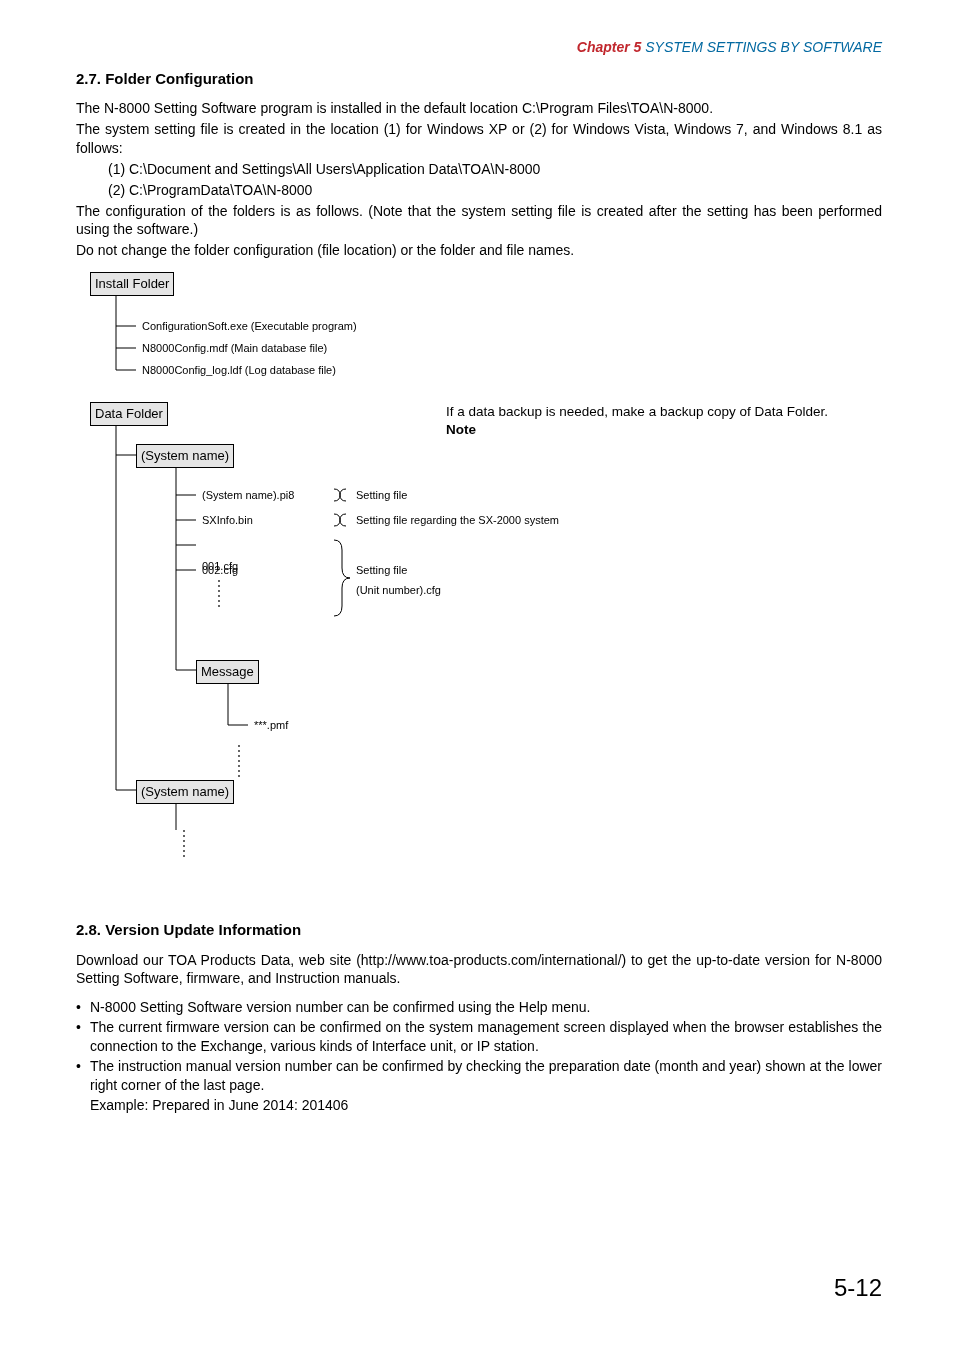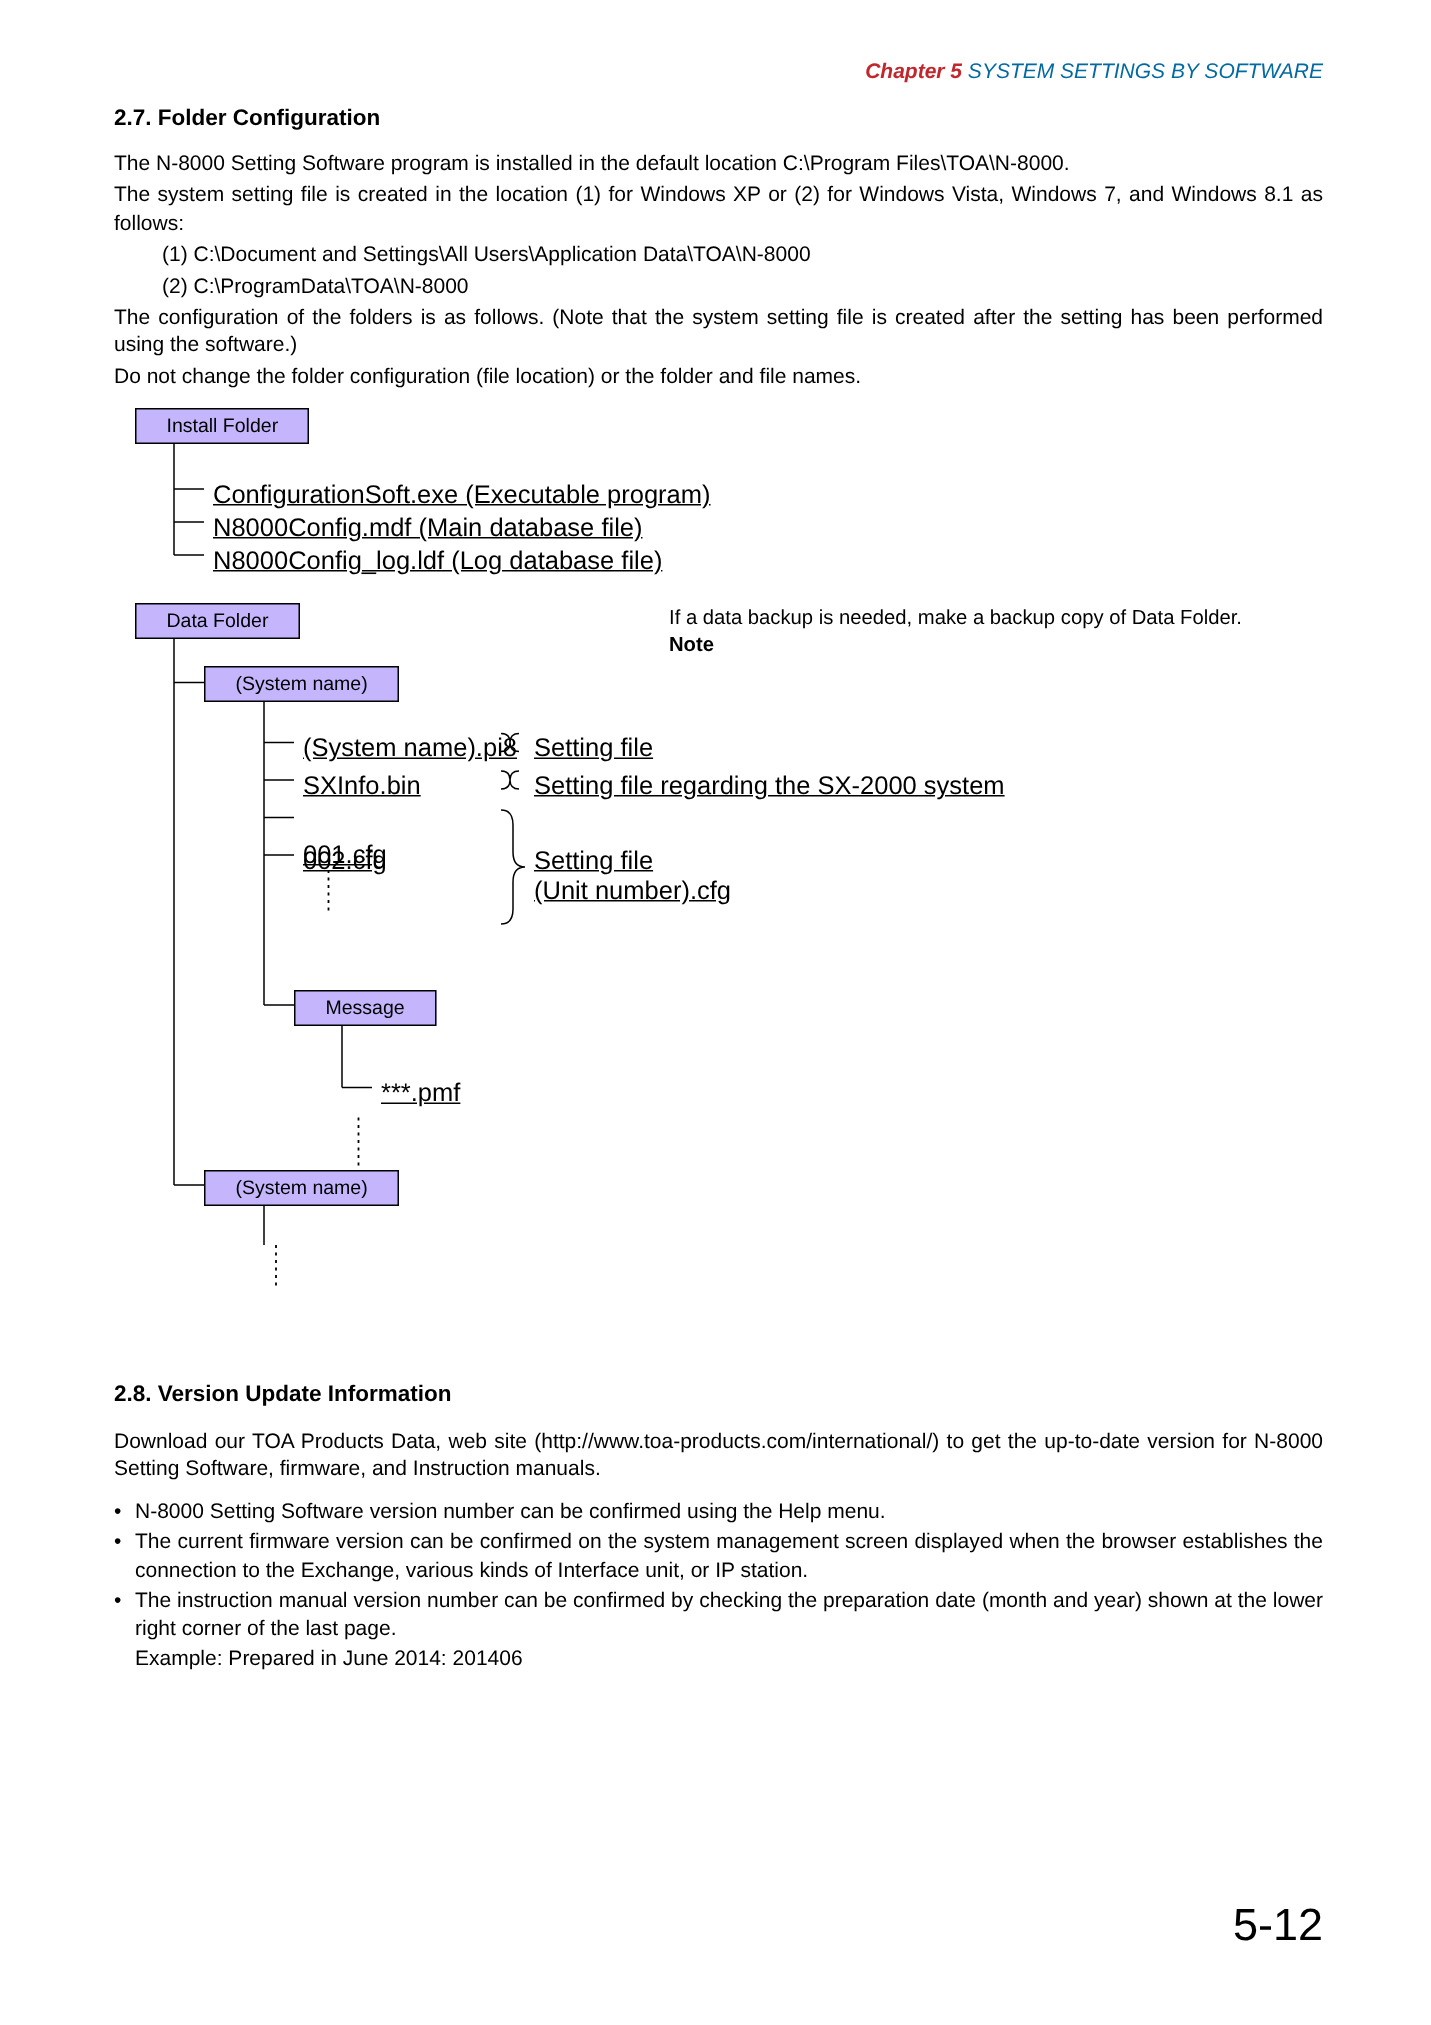--- a/index.html
+++ b/index.html
@@ -31,53 +31,52 @@
   .indent-l { padding-left: 32px; }
   .tree-area {
     position: relative;
     margin-top: 10px;
     margin-bottom: 40px;
     height: 610px;
   }
   .tree-area .box {
     position: absolute;
     border: 1px solid #000;
-    padding: 2px 20px;
+    padding: 2px 4px;
     font-size: 13px;
-    background: #c4b5fd;
+    background: #e5e5e5;
     white-space: nowrap;
   }
   .tree-area svg.lines {
     position: absolute;
     left: 0; top: 0;
     width: 806px;
     height: 610px;
   }
   .tree-area .txt {
     position: absolute;
-    font-size: 17px;
+    font-size: 11px;
     white-space: nowrap;
-    text-decoration: underline;
   }
   .tree-area .note-block {
     position: absolute;
     font-size: 13.5px;
     line-height: 1.35;
   }
   .sec2 { margin-top: 8px; }
   .bullets { margin-top: 10px; }
   .bullets .row { display: flex; margin-bottom: 1px; text-align: justify; }
   .bullets .dot { width: 14px; flex: 0 0 14px; }
   .bullets .btxt { flex: 1; }
   .bullets .cont { padding-left: 14px; }
   .page-num {
     position: absolute;
     right: 72px;
     bottom: 46px;
-    font-size: 30px;
+    font-size: 24px;
   }
 </style>
 </head>
 <body>
 
 <div class="top-line">
   <span class="ch-label">Chapter 5</span><span class="ch-title">  SYSTEM SETTINGS BY SOFTWARE</span>
 </div>
 
 <div class="sec-heading">2.7. Folder Configuration</div>

